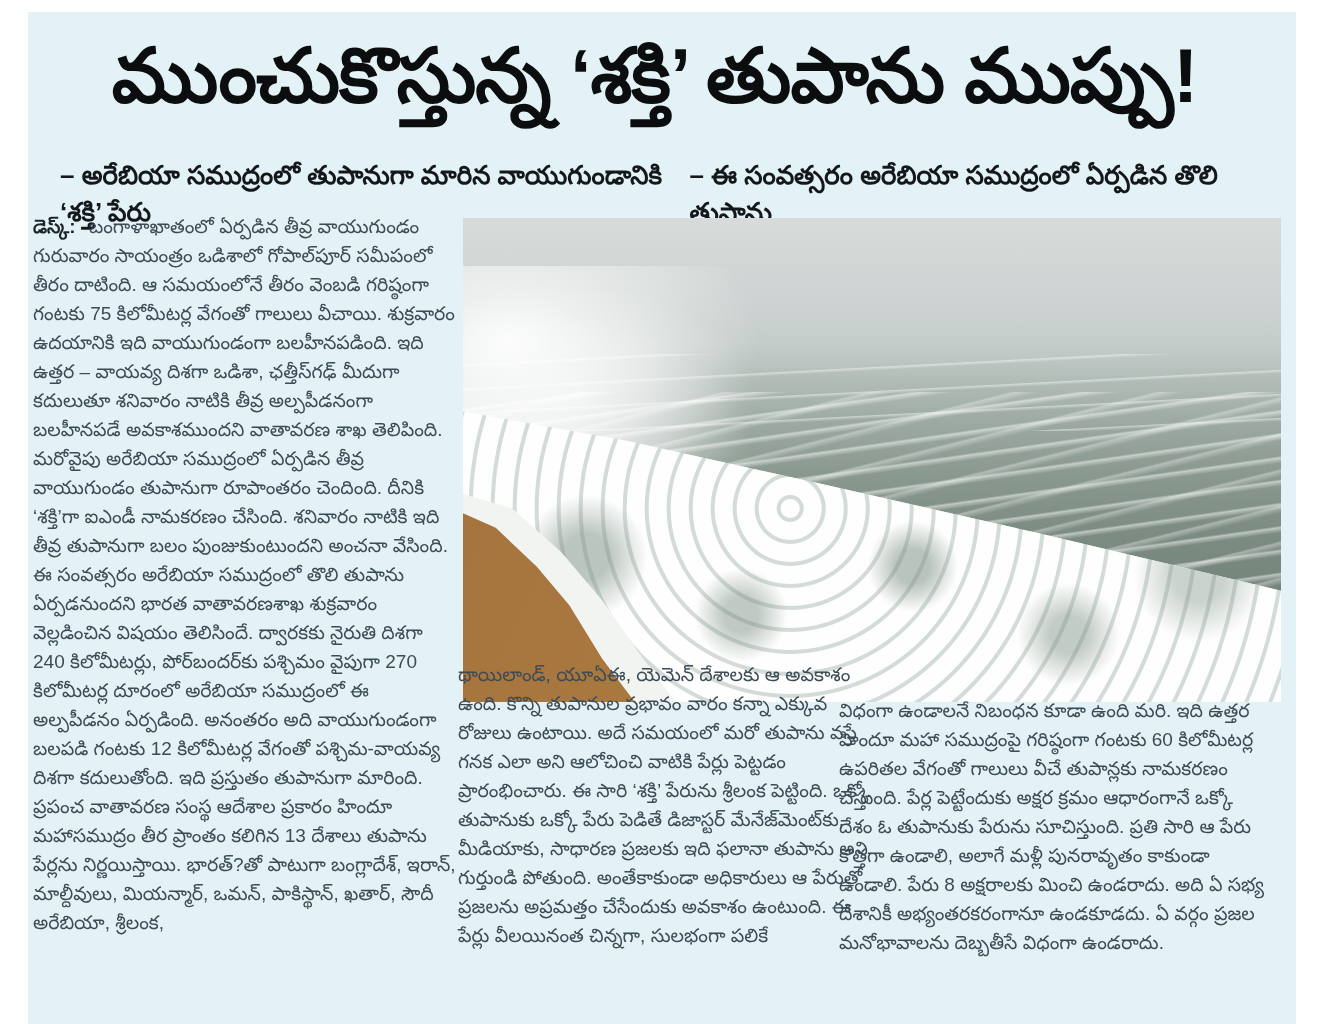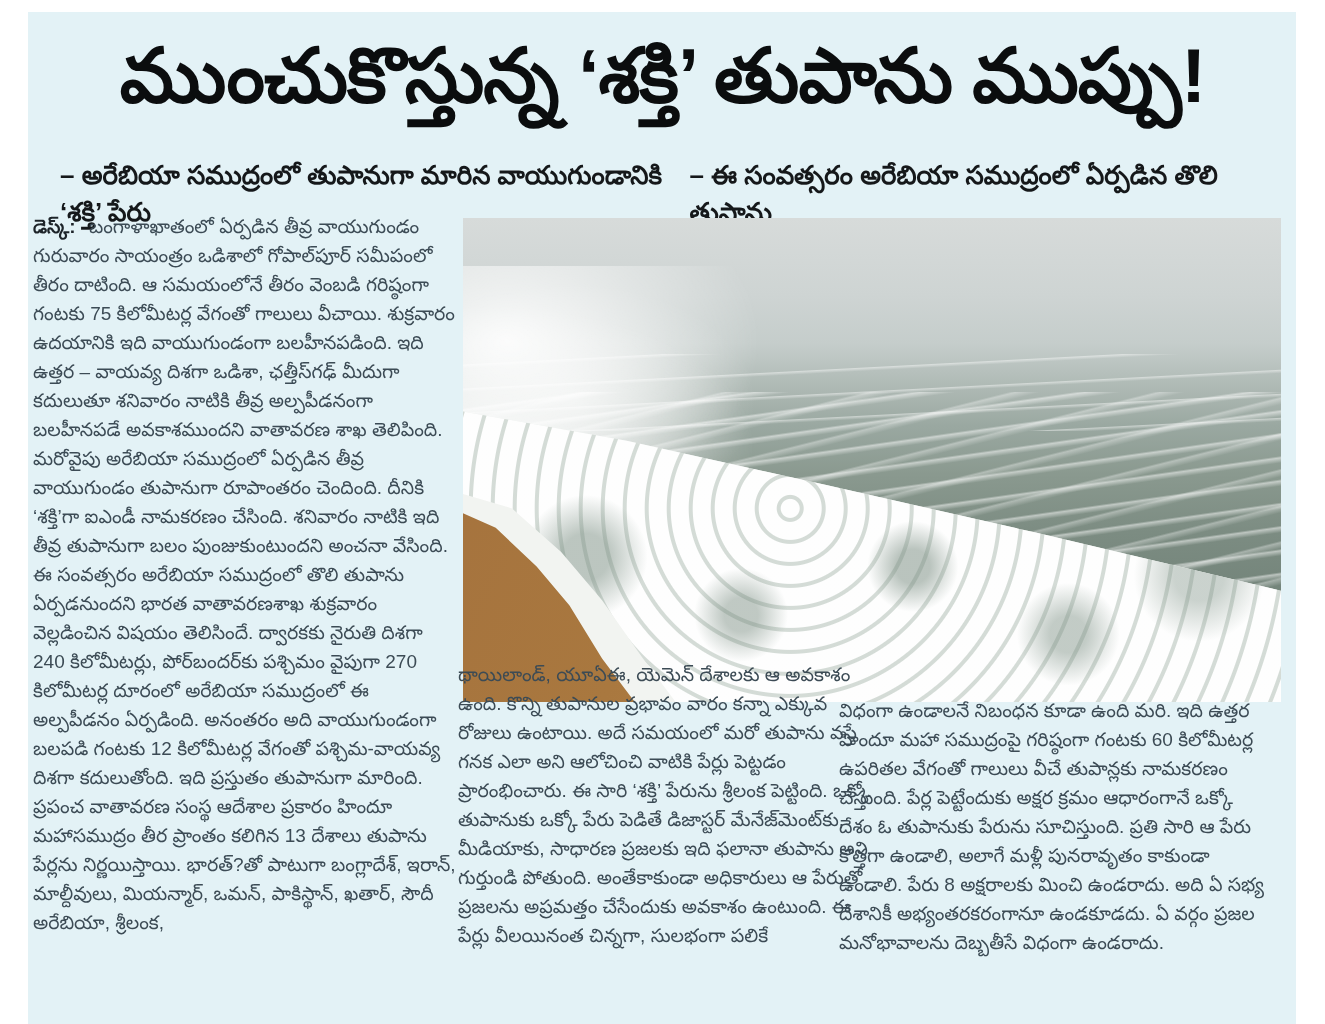--- a/index.html
+++ b/index.html
@@ -13,21 +13,21 @@
 
   .panel {
     position: absolute;
     left: 28px; top: 12px;
     width: 1268px; height: 1012px;
     background: #e3f2f6;
   }
 
   .headline {
     position: absolute;
-    left: 40px; top: 28px;
+    left: 32px; top: 28px;
     width: 1245px;
     margin: 0;
     text-align: center;
     font-size: 76px;
     font-weight: 900;
     letter-spacing: -1px;
     line-height: 1.25;
     color: #0b0d0e;
   }
 

